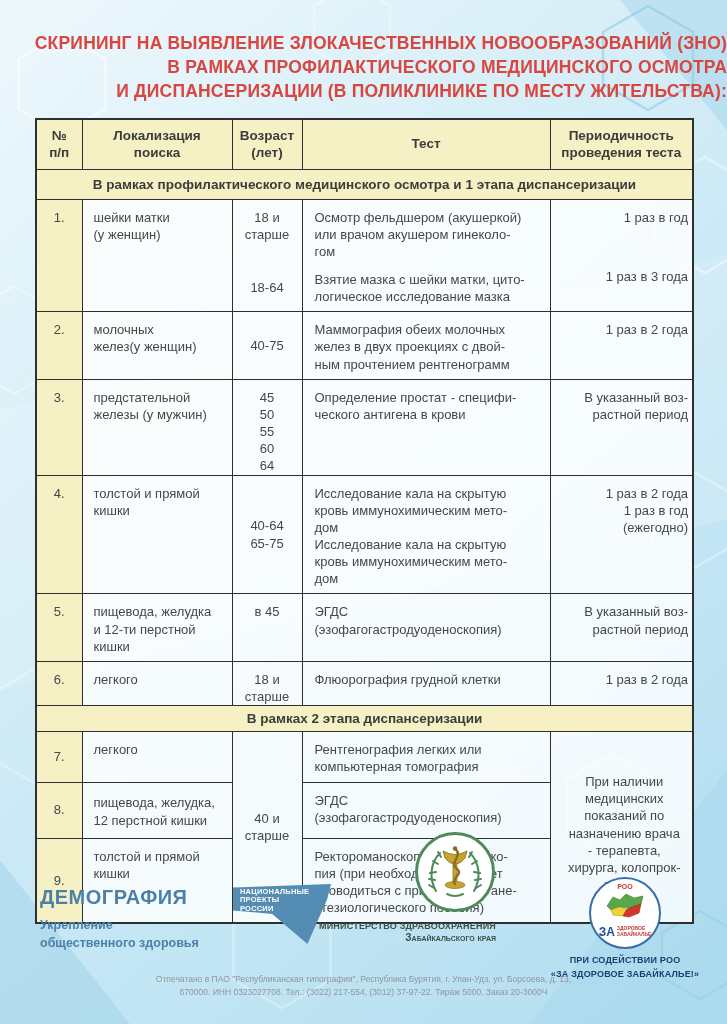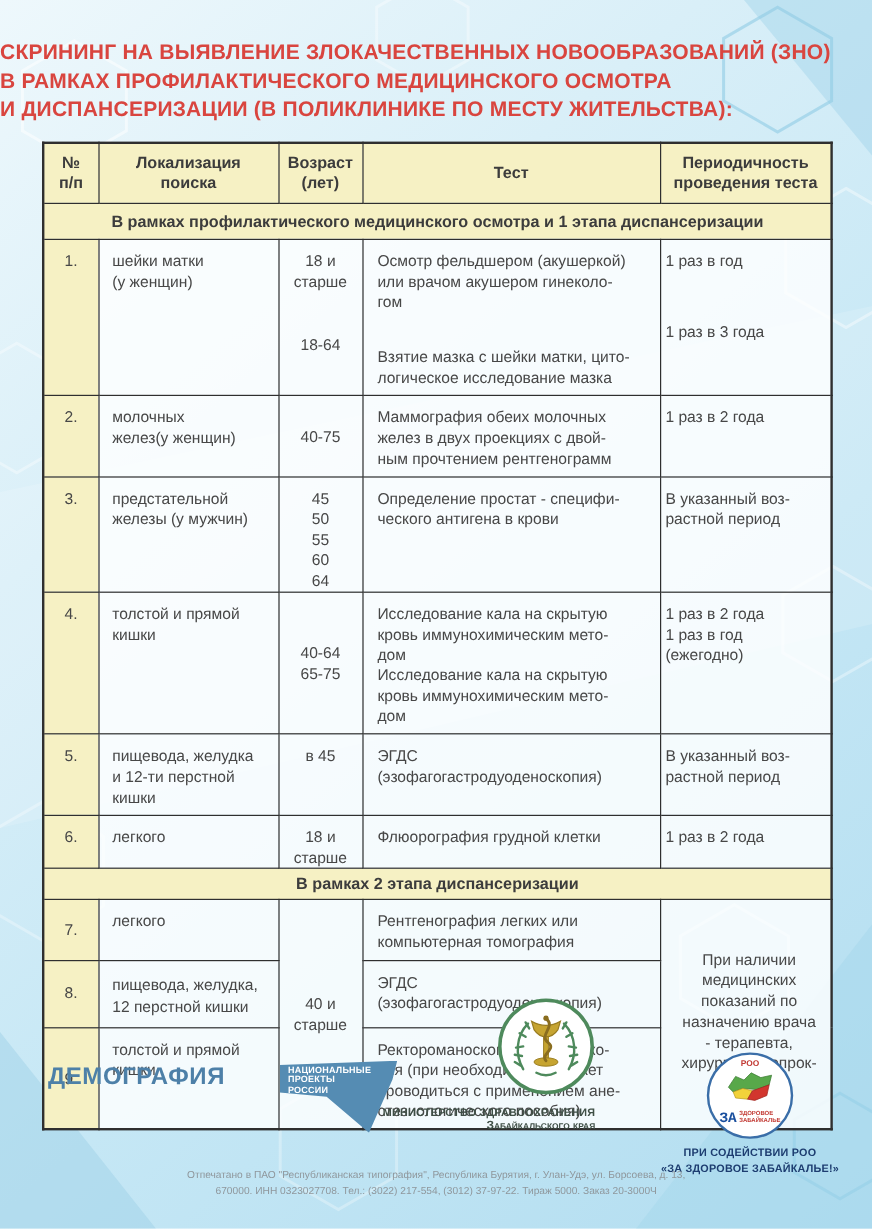--- a/index.html
+++ b/index.html
@@ -3,21 +3,21 @@
 <meta charset="utf-8">
 <style>
   html,body{margin:0;padding:0;}
   .page{
     position:relative;width:727px;height:1024px;overflow:hidden;
     font-family:"Liberation Sans",sans-serif;
     background:linear-gradient(140deg,#eef8fc 0%,#d9eff8 30%,#c5e7f5 62%,#b2ddf0 100%);
   }
   .bg-decor{position:absolute;left:0;top:0;width:727px;height:1024px;}
   .poster-title{
-    position:absolute;top:31px;left:0;right:0;text-align:left;
+    position:absolute;top:31px;left:0;right:0;text-align:right;
     font-weight:bold;font-size:17.5px;line-height:1.38;color:#d9453f;
     white-space:pre-line;letter-spacing:.2px;
   }
   table.scr-table{
     position:absolute;top:118px;left:35px;width:657px;
     border-collapse:collapse;table-layout:fixed;
     font-size:13px;color:#474747;border:2px solid #2f2f2f;
   }
   .scr-table th,.scr-table td{border:1px solid #2f2f2f;vertical-align:top;padding:0;}
   .scr-table th{
@@ -30,24 +30,24 @@
   }
   td.numc{background:#f6f1c4;text-align:center;padding-top:9px;}
   td.numc.mid{vertical-align:middle;padding-top:0;}
   td.cbg{background:rgba(255,255,255,.82);}
   .ws{white-space:pre-line;line-height:1.32;}
   td.loc{padding:9px 6px 6px 11px;}
   td.loc.mid{vertical-align:middle;}
   td.age{text-align:center;padding-top:9px;}
   td.age.mid{vertical-align:middle;padding-top:0;}
   td.test{padding:9px 6px 6px 12px;}
-  td.per{text-align:left;padding:9px 4px 4px;}
+  td.per{text-align:right;padding:9px 4px 4px;}
   td.per.mid{vertical-align:middle;text-align:center;padding:16px 6px 4px 12px;}
   .gap-a{margin-top:36px;}
-  .gap-t{margin-top:29px;}
+  .gap-t{margin-top:11px;}
   .gap-p{margin-top:42px;}
   tr.rh{height:50px;} tr.rb1{height:30px;} tr.rb2{height:25px;}
   tr.r1{height:108px;} tr.r2{height:58px;} tr.r3{height:87px;}
   tr.r4{height:118px;} tr.r5{height:57px;} tr.r6{height:40px;}
   tr.r7{height:40px;} tr.r8{height:56px;} tr.r9{height:72px;}
 
   
   .demo-block{position:absolute;left:40px;top:886px;width:230px;}
   .demo-title{font-size:20px;font-weight:bold;color:#4d80a8;letter-spacing:.5px;}
   .demo-sub{font-size:12.5px;font-weight:bold;color:#4d80a8;line-height:1.4;margin-top:8px;}
@@ -64,21 +64,21 @@
   .ministry-caption1{font-size:9px;font-weight:bold;color:#3f4f46;margin-top:4px;letter-spacing:.2px;}
   .ministry-caption2{font-size:10px;font-weight:bold;color:#3f4f46;font-variant:small-caps;margin-top:1px;}
   .roo-block{position:absolute;left:543px;top:877px;width:164px;text-align:center;}
   .roo-circle{
     width:72px;height:72px;border-radius:50%;background:#fff;border:2.5px solid #3a6ea8;
     margin:0 auto;position:relative;box-sizing:border-box;
   }
   .roo-top{position:absolute;top:4px;left:0;right:0;font-size:7px;font-weight:bold;color:#c23a34;}
   .roo-map{position:absolute;top:13px;left:14px;}
   .roo-za-line{position:absolute;bottom:9px;left:0;right:0;display:flex;justify-content:center;align-items:center;gap:2px;}
-  .roo-za{font-size:12px;font-weight:bold;color:#1a4f9e;line-height:1;font-family:Liberation Mono, monospace;}
+  .roo-za{font-size:12px;font-weight:bold;color:#1a4f9e;line-height:1;}
   .roo-za-small{font-size:5px;font-weight:bold;color:#c23a34;line-height:1.15;text-align:left;white-space:pre-line;}
   .roo-caption{font-size:9px;font-weight:bold;color:#1d3d70;line-height:1.55;margin-top:5px;white-space:pre-line;letter-spacing:.2px;}
   .print-info{
     position:absolute;left:0;right:0;top:973px;text-align:center;
     font-size:8.5px;color:#8f979c;line-height:1.5;white-space:pre-line;
   }
 </style>
 </head>
 <body>
 
@@ -274,20 +274,22 @@
         <td class="test cbg ws">Ректороманоскопия, колоноско-
 пия (при необходимости может
 проводиться с применением ане-
 стезиологического пособия)</td>
       </tr>
     </tbody>
   </table>
 
   <div class="demo-block">
     <div class="demo-title">ДЕМОГРАФИЯ</div>
+    <div class="demo-sub ws">Укрепление
+общественного здоровья</div>
   </div>
   <div class="np-badge">
     <div class="np-badge-text">НАЦИОНАЛЬНЫЕ
 ПРОЕКТЫ
 РОССИИ</div>
   </div>
 
   <div class="ministry-block">
     <svg width="82" height="82" viewBox="0 0 82 82" aria-hidden="true">
       <circle cx="41" cy="41" r="38.5" fill="#ffffff" stroke="#4e8a5c" stroke-width="3"></circle>

